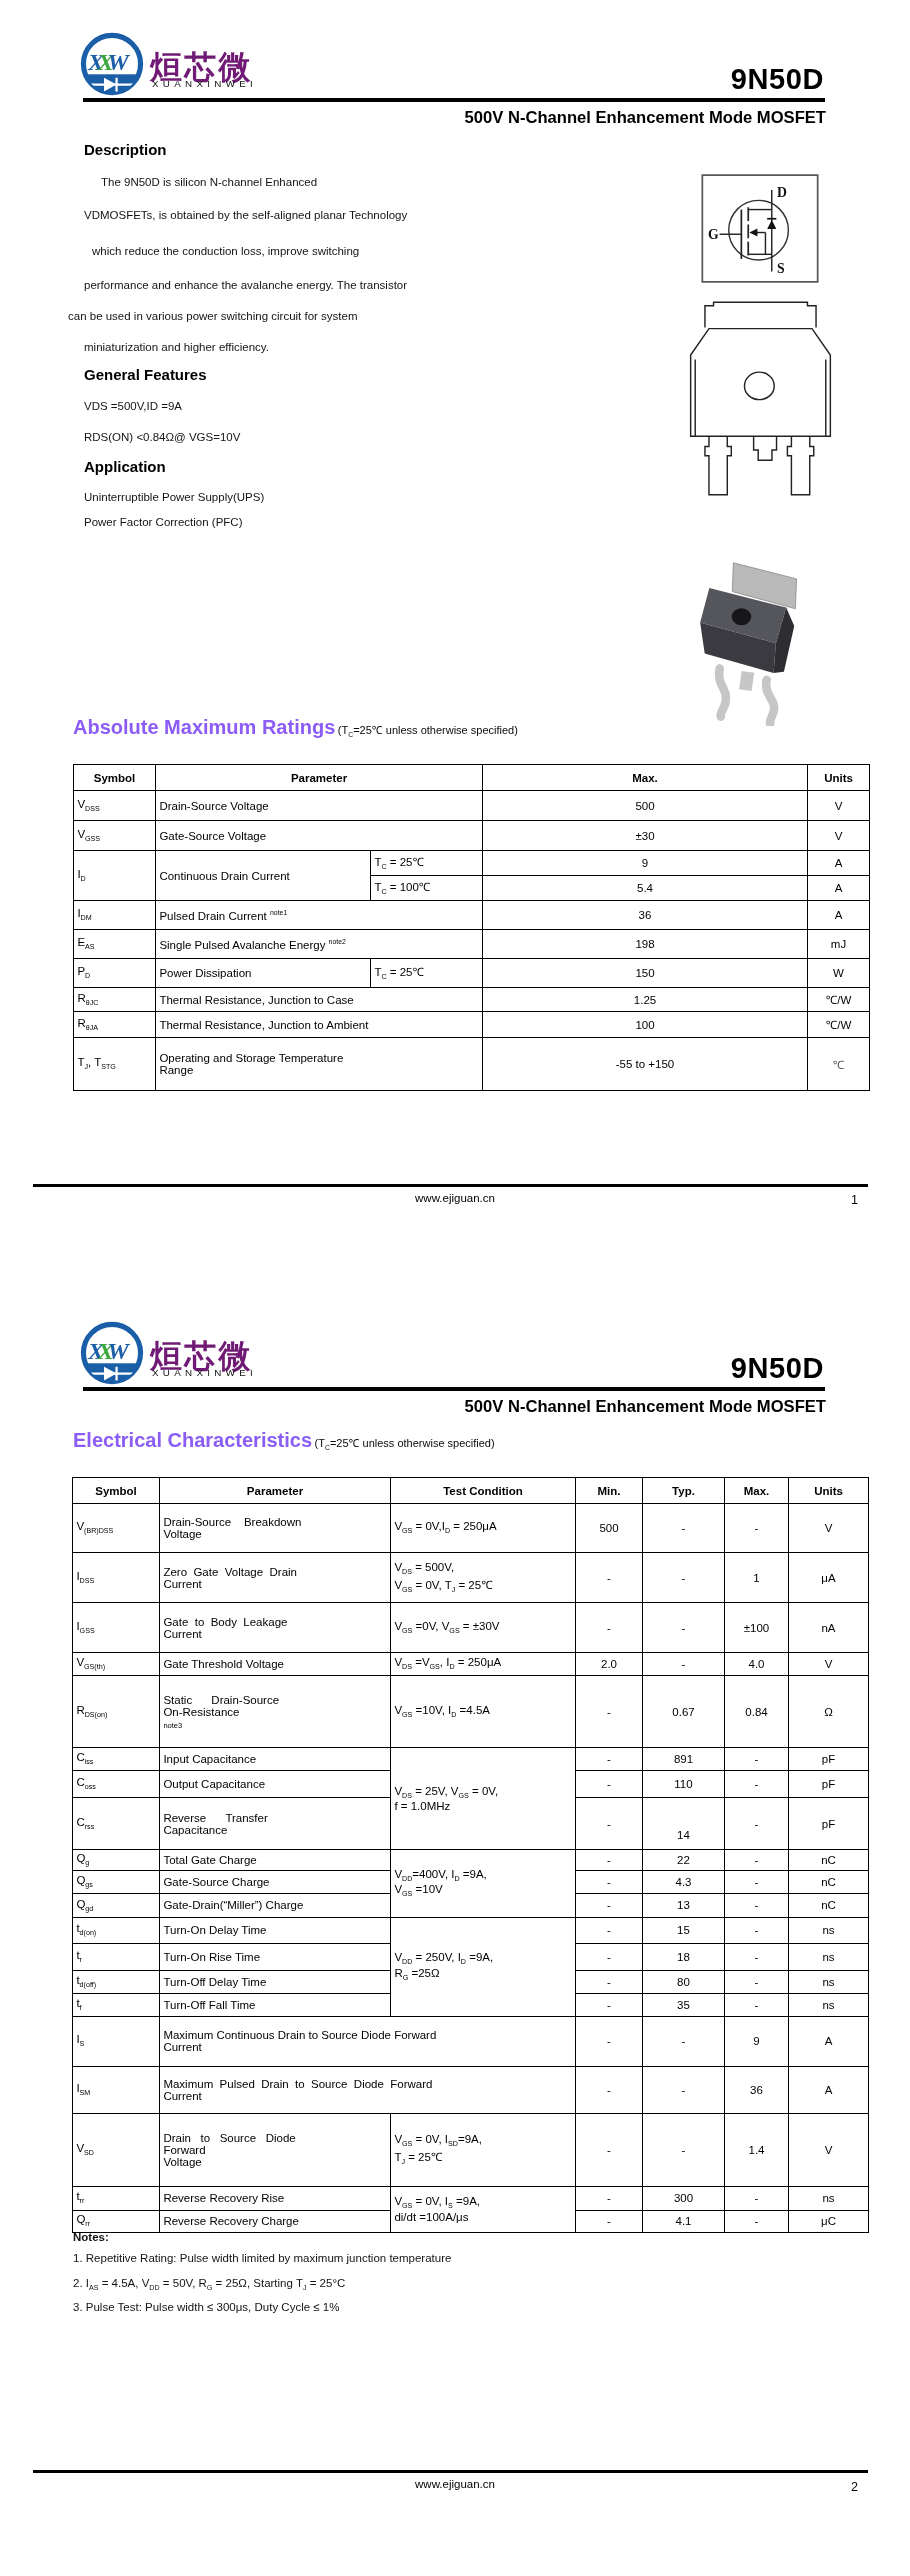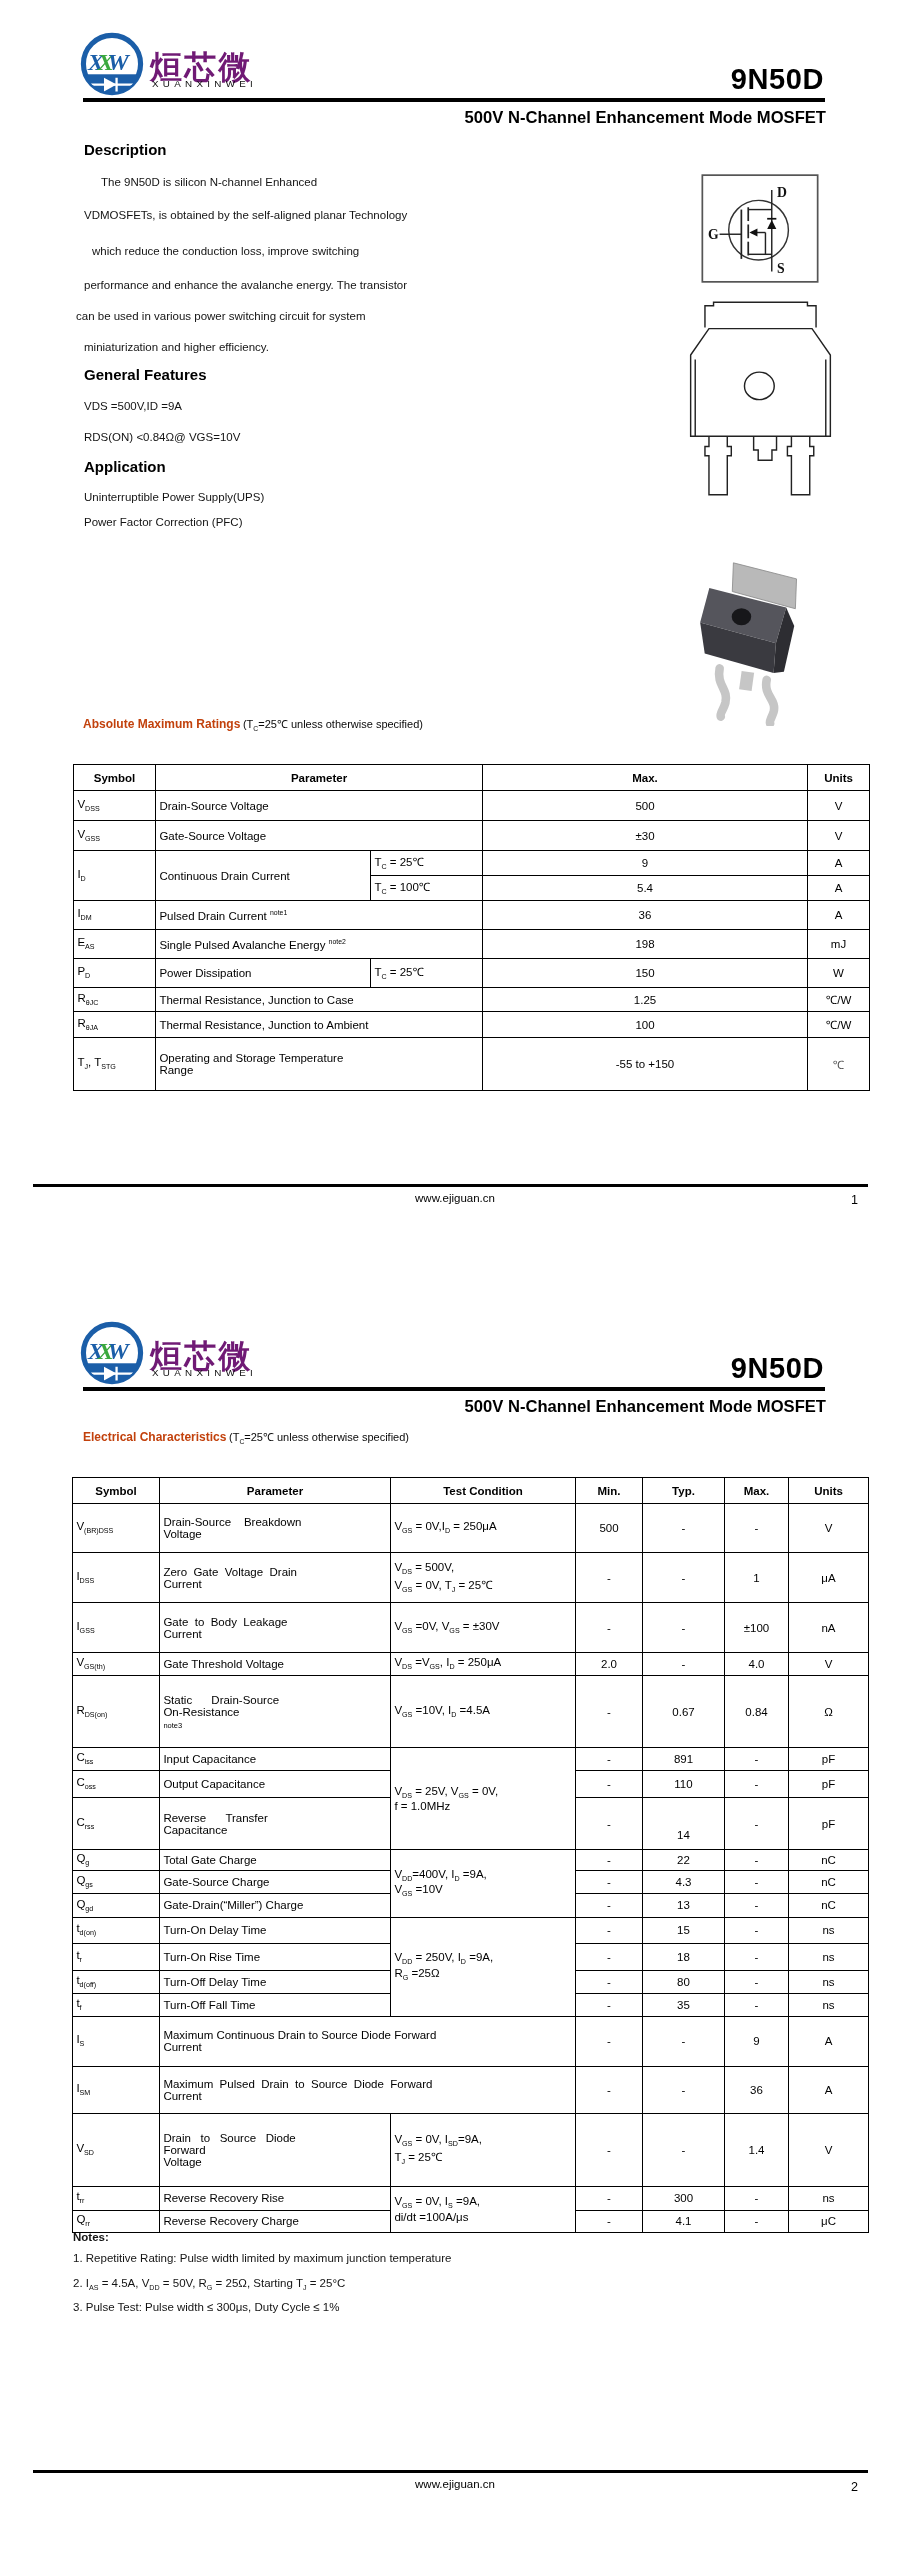--- a/index.html
+++ b/index.html
@@ -4,21 +4,21 @@
 <style>
   html,body{margin:0;padding:0;background:#ffffff;}
   .doc{position:relative;width:910px;height:2576px;background:#fff;
        font-family:"Liberation Sans", sans-serif;color:#0a0a0a;overflow:hidden;}
   .abs{position:absolute;}
   .rule{background:#000;height:4px;}
   .fline{background:#000;height:2.9px;}
   .title{font-size:29px;font-weight:bold;letter-spacing:0.6px;color:#000;}
   .subtitle{font-size:16.6px;font-weight:bold;color:#000;}
   .h26{font-size:15px;font-weight:bold;color:#000;}
-  .h28{font-size:12px;font-weight:bold;color:#c2410c;margin-left:10px;}
+  .h28{font-size:20px;font-weight:bold;color:#8b5cf6;}
   .note-inline{font-size:11px;font-weight:normal;}
   .line20{font-size:11.5px;color:#141414;white-space:nowrap;}
   .indent{padding-left:17px;}
   .footer-site{font-size:11.5px;color:#000;text-align:center;width:100%;}
   .pagenum{font-size:12.6px;color:#000;}
   .logo{width:275px;height:69px;}
   .logo-zh{position:absolute;left:70px;top:5.7px;font-size:32px;font-weight:bold;letter-spacing:2.3px;color:#701a75;font-family:Liberation Mono, monospace;margin-top:8px;}
   .logo-en{position:absolute;left:72px;top:46px;font-size:9.8px;letter-spacing:4.3px;color:#111;}
   table.dtable{border-collapse:collapse;table-layout:fixed;width:796px;border:1.7px solid #000;margin-top:12px;}
   table.dtable th,table.dtable td{border:1.1px solid #000;vertical-align:middle;
@@ -60,21 +60,21 @@
 
   <div class="abs title" style="top:63px;right:86px;">9N50D</div>
   <div class="abs rule" style="left:83px;top:98px;width:742px;"></div>
   <div class="abs subtitle" style="top:108px;right:84px;">500V N-Channel Enhancement Mode MOSFET</div>
 
   <div class="abs h26" style="left:84px;top:141px;">Description</div>
   <div class="abs line20 indent" style="left:84px;top:176px;">The 9N50D is silicon N-channel Enhanced</div>
   <div class="abs line20" style="left:84px;top:209px;">VDMOSFETs, is obtained by the self-aligned planar Technology</div>
   <div class="abs line20" style="left:92px;top:245px;">which reduce the conduction loss, improve switching</div>
   <div class="abs line20" style="left:84px;top:279px;">performance and enhance the avalanche energy. The transistor</div>
-  <div class="abs line20" style="left:76px;top:310px;">can be used in various power switching circuit for system</div>
+  <div class="abs line20" style="left:68px;top:310px;">can be used in various power switching circuit for system</div>
   <div class="abs line20" style="left:84px;top:341px;">miniaturization and higher efficiency.</div>
 
   <div class="abs h26" style="left:84px;top:366px;">General Features</div>
   <div class="abs line20" style="left:84px;top:400px;">VDS =500V,ID =9A</div>
   <div class="abs line20" style="left:84px;top:431px;">RDS(ON) &lt;0.84Ω@ VGS=10V</div>
 
   <div class="abs h26" style="left:84px;top:458px;">Application</div>
   <div class="abs line20" style="left:84px;top:491px;">Uninterruptible Power Supply(UPS)</div>
   <div class="abs line20" style="left:84px;top:516px;">Power Factor Correction (PFC)</div>
 

